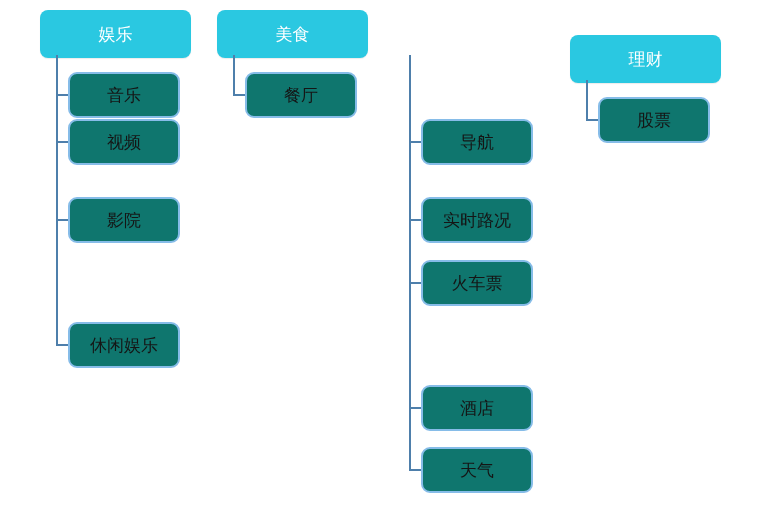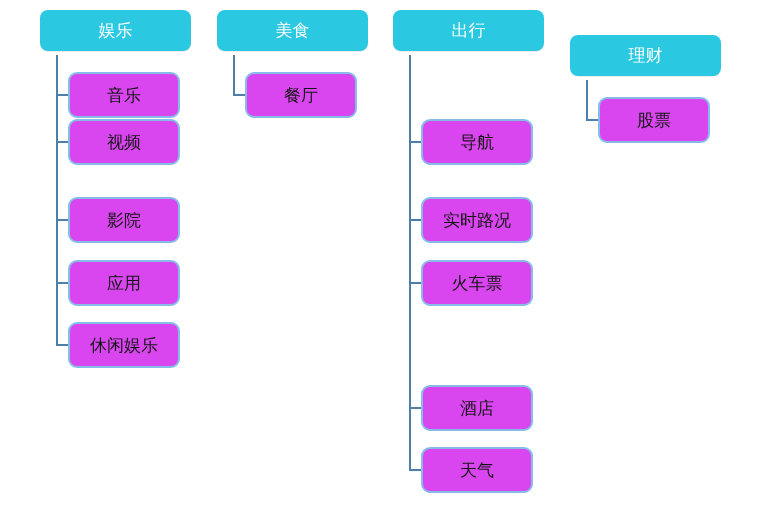--- a/index.html
+++ b/index.html
@@ -14,21 +14,21 @@
     overflow: hidden;
   }
 
   .tree { position: absolute; top: 0; height: 507px; width: 180px; }
 
   .header {
     position: absolute;
     top: 10px;
     left: 0;
     width: 151px;
-    height: 41px;
+    height: 48px;
     box-sizing: border-box;
     background: #2ac8e1;
     border-radius: 8px;
     color: #ffffff;
     font-size: 17px;
     display: flex;
     align-items: center;
     justify-content: center;
     box-shadow: 0 1px 1px rgba(0,0,0,0.08);
     cursor: pointer;
@@ -41,21 +41,21 @@
     width: 2px;
     background: #4e7fab;
   }
 
   .child {
     position: absolute;
     left: 28px;
     width: 112px;
     height: 46px;
     box-sizing: border-box;
-    background: #d946ef;
+    background: #0f766e;
     border: 2px solid #86bce8;
     border-radius: 9px;
     color: #151515;
     font-size: 17px;
     display: flex;
     align-items: center;
     justify-content: center;
     cursor: pointer;
   }
 
@@ -82,32 +82,30 @@
 <body>
 
 <div class="canvas">
 
   <div class="tree" style="left:40px;">
     <div class="header">娱乐</div>
     <div class="vline" style="height:290px;"></div>
     <div class="child r0">音乐</div>
     <div class="child r1">视频</div>
     <div class="child r2">影院</div>
-    <div class="child r3">应用</div>
     <div class="child r4">休闲娱乐</div>
   </div>
 
   <div class="tree" style="left:217px;">
     <div class="header">美食</div>
     <div class="vline" style="height:40px;"></div>
     <div class="child r0">餐厅</div>
   </div>
 
   <div class="tree" style="left:393px;">
-    <div class="header">出行</div>
     <div class="vline" style="height:415px;"></div>
     <div class="child r1">导航</div>
     <div class="child r2">实时路况</div>
     <div class="child r3">火车票</div>
     <div class="child r5">酒店</div>
     <div class="child r6">天气</div>
   </div>
 
   <div class="tree" style="left:570px;margin-top:25px;">
     <div class="header">理财</div>

